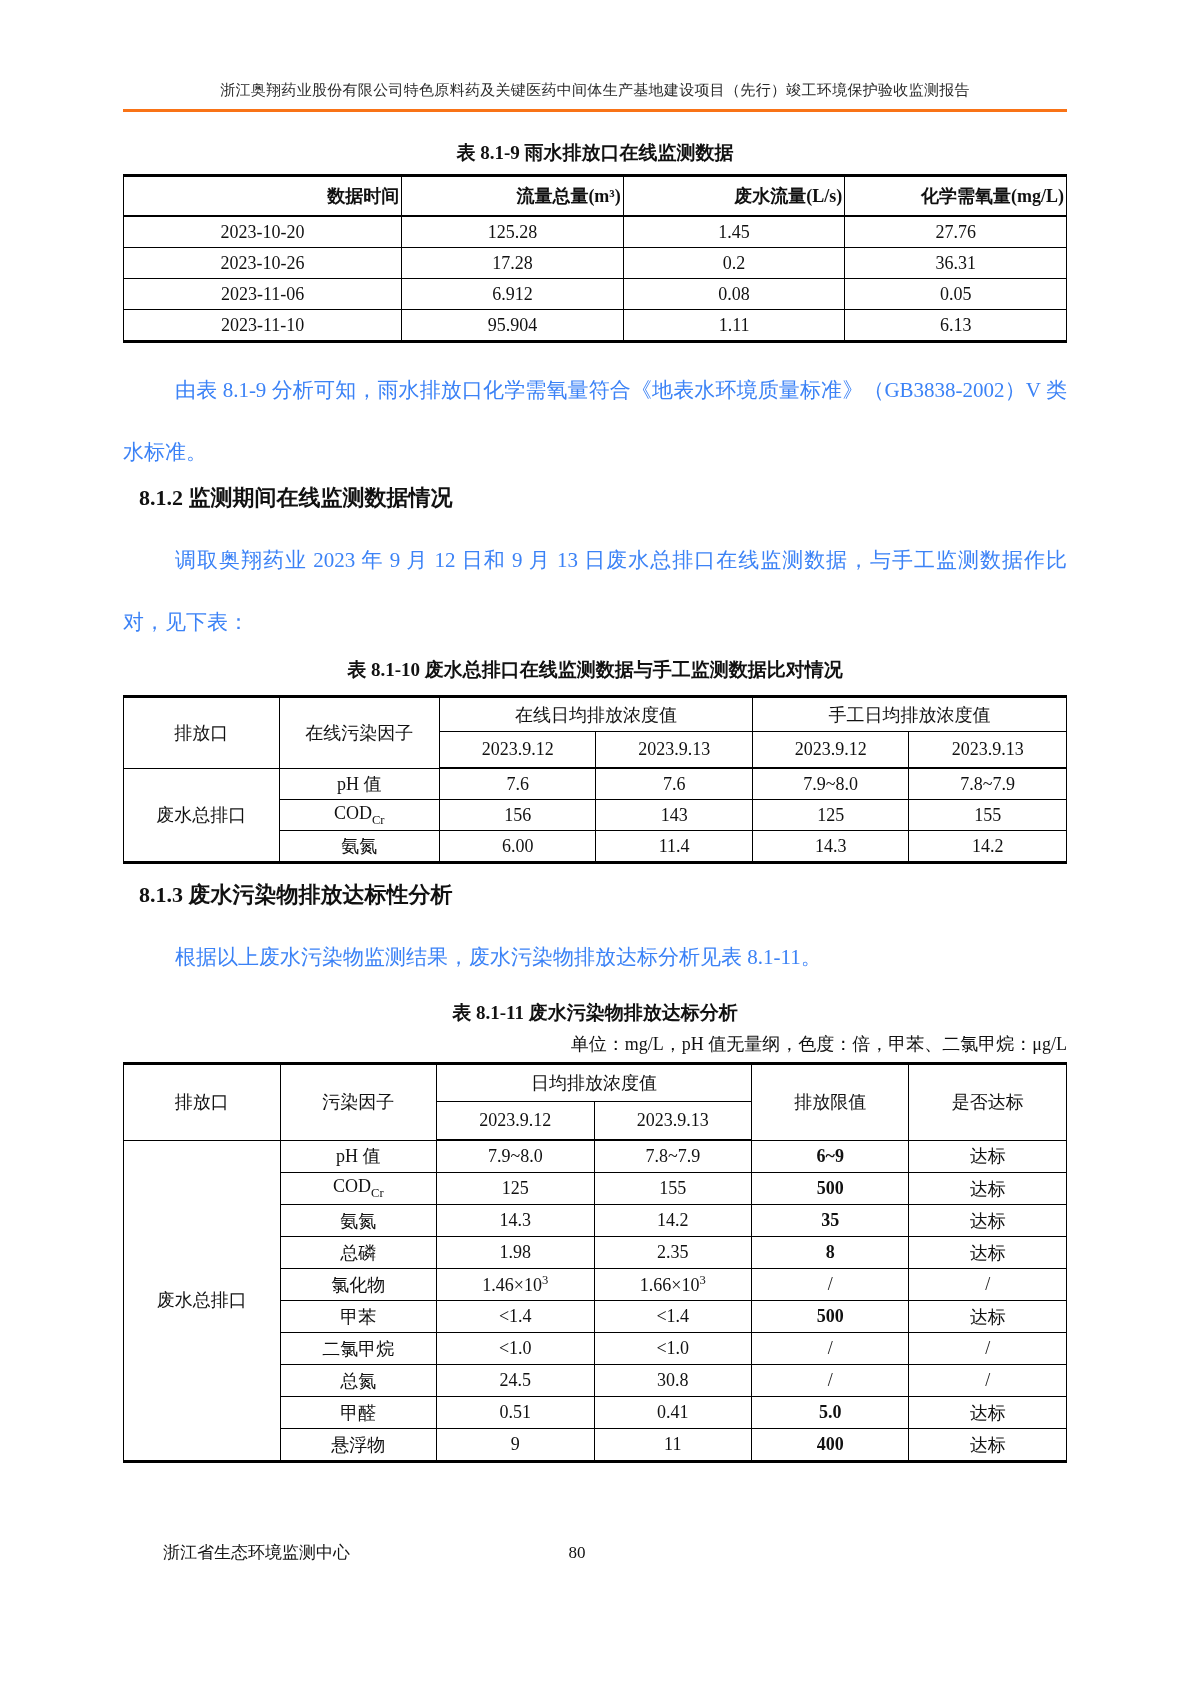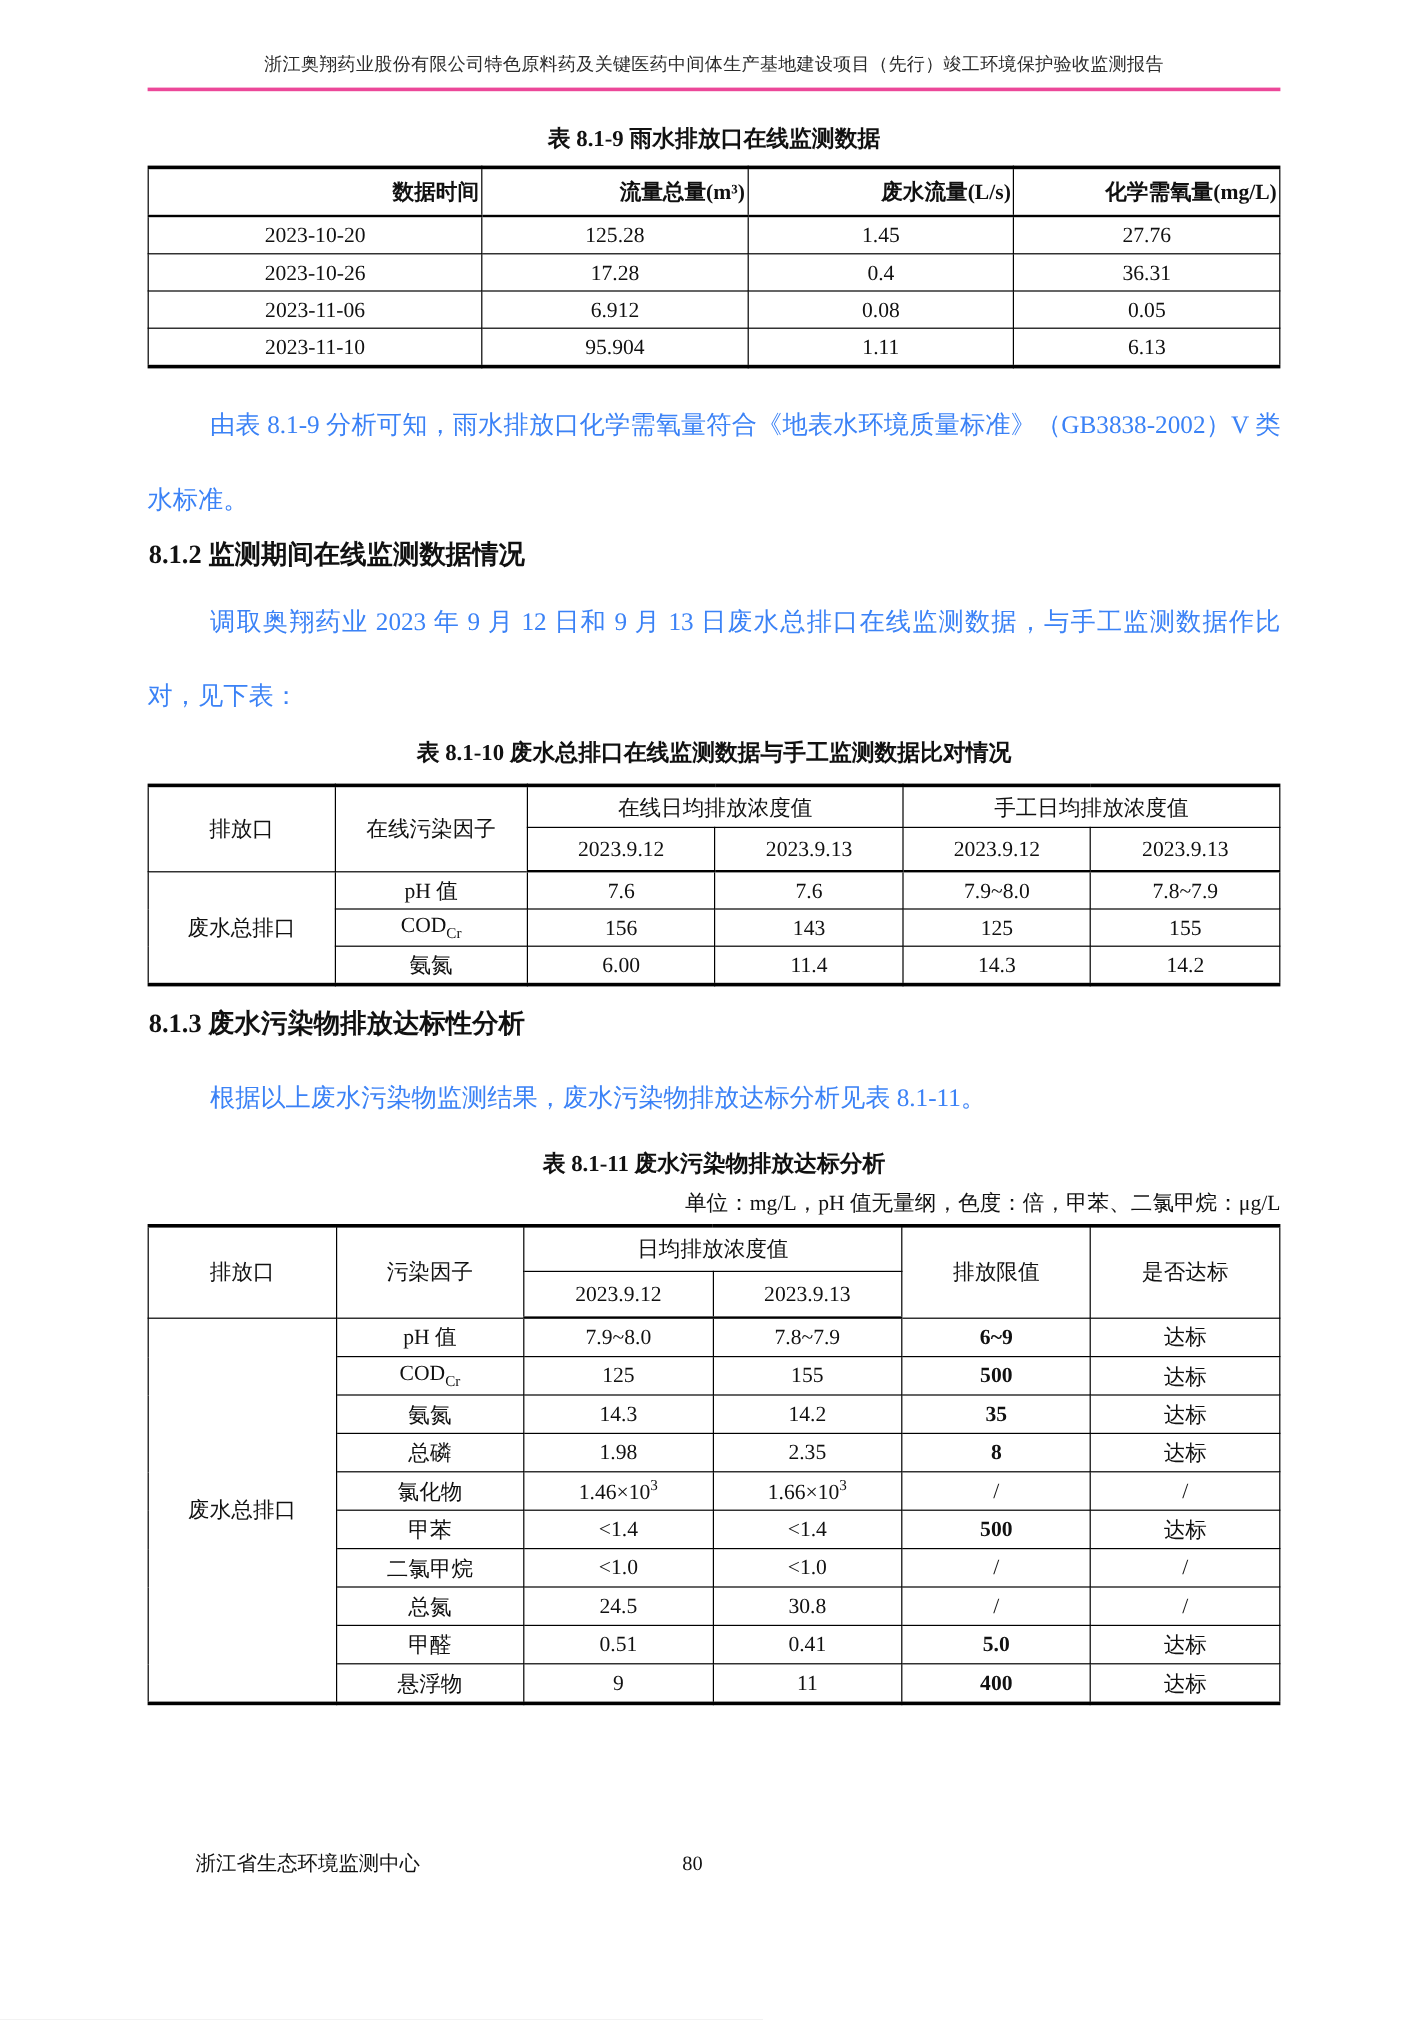--- a/index.html
+++ b/index.html
@@ -7,23 +7,23 @@
     position:relative;
     width:1190px;height:1683px;
     margin:0 auto;
     background:#ffffff;
     color:#111;
     font-family:"Liberation Serif","DejaVu Serif",serif;
     overflow:hidden;
   }
   .content{width:944px;margin:0 auto;}
   .doc-header{
-    padding-top:44px;
+    padding-top:80px;
     padding-bottom:9px;
-    border-bottom:3px solid #ec4899;
+    border-bottom:3px solid #f97316;
     text-align:center;
     font-size:15px;
     letter-spacing:.3px;
     line-height:20px;
     color:#2b2b2b;
   }
   .tbl-title{
     margin-top:28px;
     text-align:center;
     font-weight:bold;
@@ -67,21 +67,21 @@
     margin:0;
     margin-top:16px;
     font-size:21px;
     line-height:62px;
     text-align:justify;
     text-indent:52px;
     color:#3b82f6;
   }
   .para.tight{margin-top:10px;}
   .heading{
-    margin:1px;
+    margin:16px;
     font-size:22px;
     font-weight:bold;
     line-height:30px;
   }
   .h812{margin-top:0px;}
   .h813{margin-top:16px;}
   .t2-title{margin-top:4px;}
   .t3-title{margin-top:12px;}
   .unit-note{
     margin-top:6px;
@@ -128,21 +128,21 @@
       <tbody id="t1-body">
           <tr>
             <td>2023-10-20</td>
             <td>125.28</td>
             <td>1.45</td>
             <td>27.76</td>
           </tr>
           <tr>
             <td>2023-10-26</td>
             <td>17.28</td>
-            <td>0.4</td>
+            <td>0.2</td>
             <td>36.31</td>
           </tr>
           <tr>
             <td>2023-11-06</td>
             <td>6.912</td>
             <td>0.08</td>
             <td>0.05</td>
           </tr>
           <tr>
             <td>2023-11-10</td>

